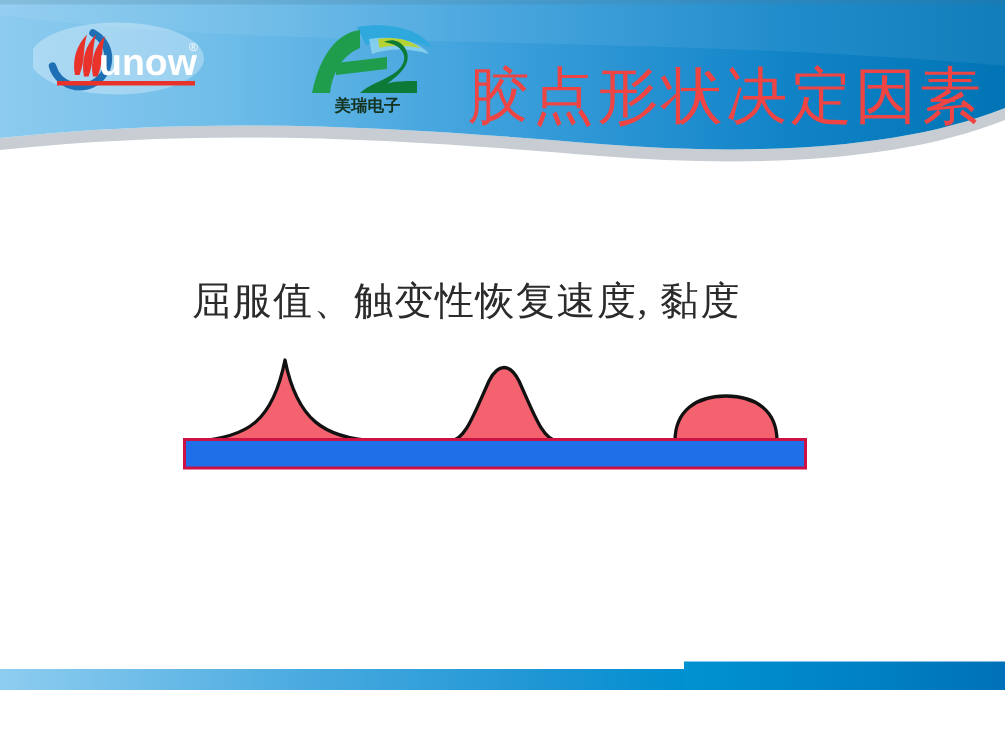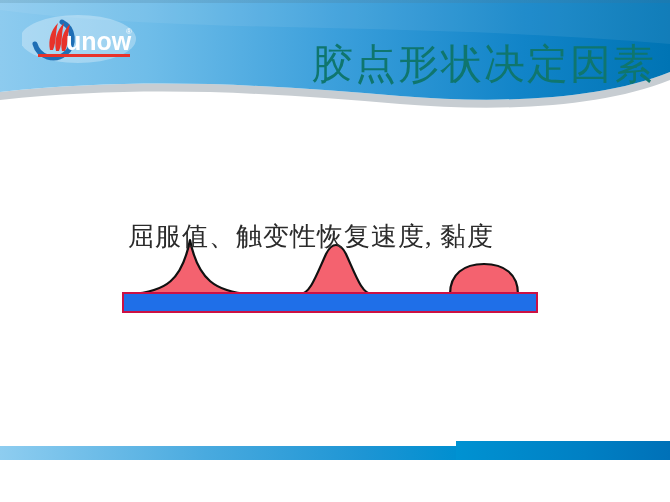--- a/index.html
+++ b/index.html
@@ -41,37 +41,36 @@
   
   #slide-title {
     position: absolute;
     left: 312px;
     top: 40px;
     z-index: 7;
     font-family: "Liberation Serif", "DejaVu Serif", serif;
     font-size: 41px;
     line-height: 48px;
     letter-spacing: 2px;
-    color: #0f766e;
+    color: #ef4444;
     white-space: nowrap;
   }
 
   
   #body-text {
     position: absolute;
     left: 128px;
     top: 184px;
     z-index: 4;
     font-family: "Liberation Serif", "DejaVu Serif", serif;
     font-size: 26px;
     line-height: 34px;
     letter-spacing: 1px;
     color: #2b2b2b;
     white-space: nowrap;
-    margin-top: 36px;
   }
 
   
   #diagram {
     position: absolute;
     left: 120px;
     top: 232px;
     width: 420px;
     height: 84px;
     z-index: 3;
@@ -153,20 +152,40 @@
 
       <text x="44" y="36" font-family="Liberation Sans, sans-serif" font-size="25" font-weight="bold" fill="#ffffff">unow</text>
 
       <text x="104" y="20" font-family="Liberation Sans, sans-serif" font-size="8" fill="#ffffff">®</text>
 
       <rect x="16" y="40" width="92" height="3" fill="#e8322a"></rect>
     </svg>
   </div>
 
 
+  <div class="logo" id="logo-meirui">
+    <svg width="90" height="66" viewBox="0 0 90 66">
+
+      <g>
+        <path d="M38,6 C60,2 82,8 88,20 C76,14 58,13 44,18 Z" fill="#2fa8dd"></path>
+        <path d="M46,14 C64,11 80,16 86,24 C74,20 58,20 48,24 Z" fill="#8fd3f0" opacity="0.85"></path>
+      </g>
+
+      <path d="M52,14 C64,12 74,15 80,20 C70,18 60,18 53,20 Z" fill="#b5d334"></path>
+
+      <g>
+        <path d="M8,50 C14,22 26,10 40,8 L40,20 C30,24 22,34 20,50 Z" fill="#1f9d4d"></path>
+        <path d="M24,30 L58,26 L58,34 L24,38 Z" fill="#1f9d4d"></path>
+        <path d="M56,16 C70,18 74,28 64,36 C56,42 46,44 40,50 L78,50 L78,42
+                 C70,42 62,42 58,44 C66,38 76,30 70,20 C66,14 60,14 56,16 Z" fill="#0e7a38"></path>
+      </g>
+
+      <text x="45" y="62" text-anchor="middle" font-family="Liberation Serif, serif" font-size="11" font-weight="bold" fill="#14331f">美瑞电子</text>
+    </svg>
+  </div>
 
   <div id="slide-title">胶点形状决定因素</div>
 
   <div id="body-text">屈服值、触变性恢复速度, 黏度</div>
 
   <div id="diagram">
     <svg width="420" height="84" viewBox="0 0 420 84">
 
       <path d="M10,62 C46,60 62,48 70,8 C78,48 96,60 130,62 Z" fill="#f4626f" stroke="#111111" stroke-width="2.2" stroke-linejoin="round"></path>
 

